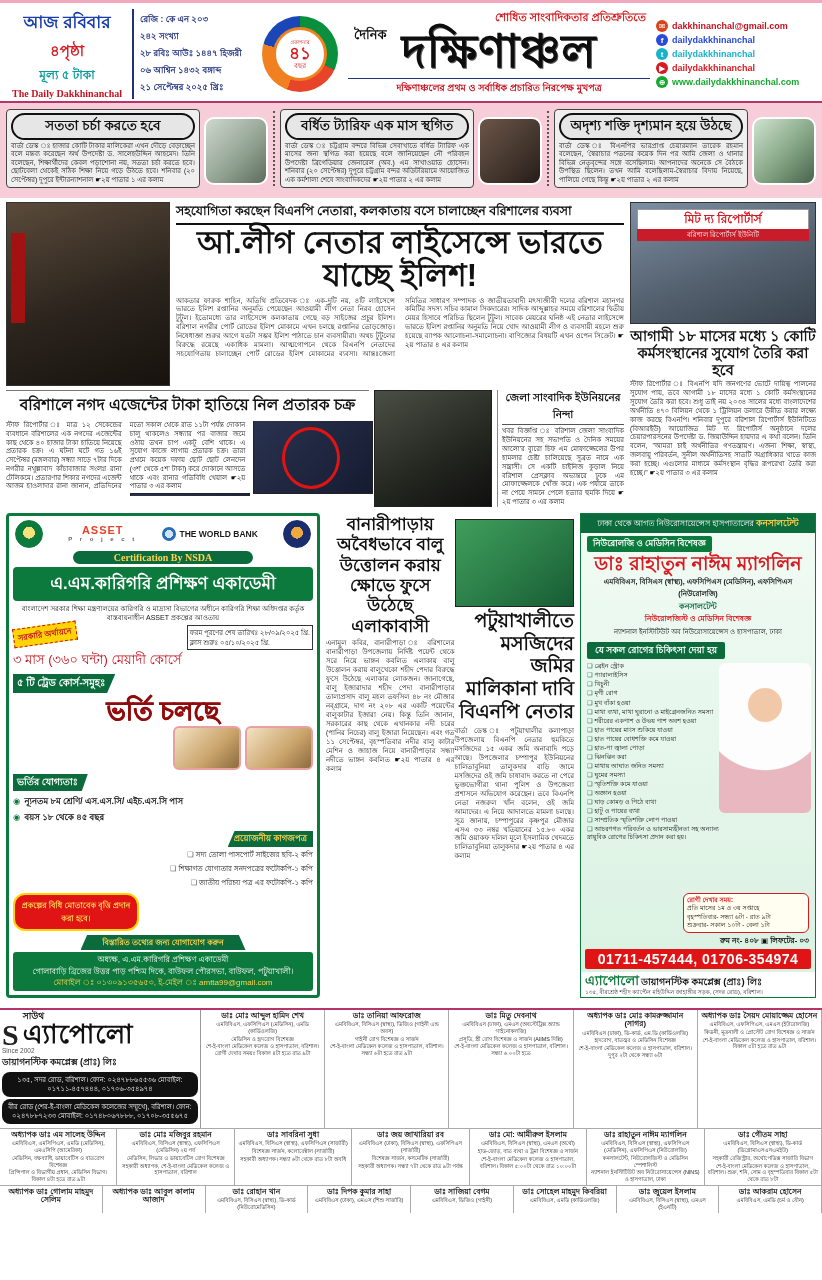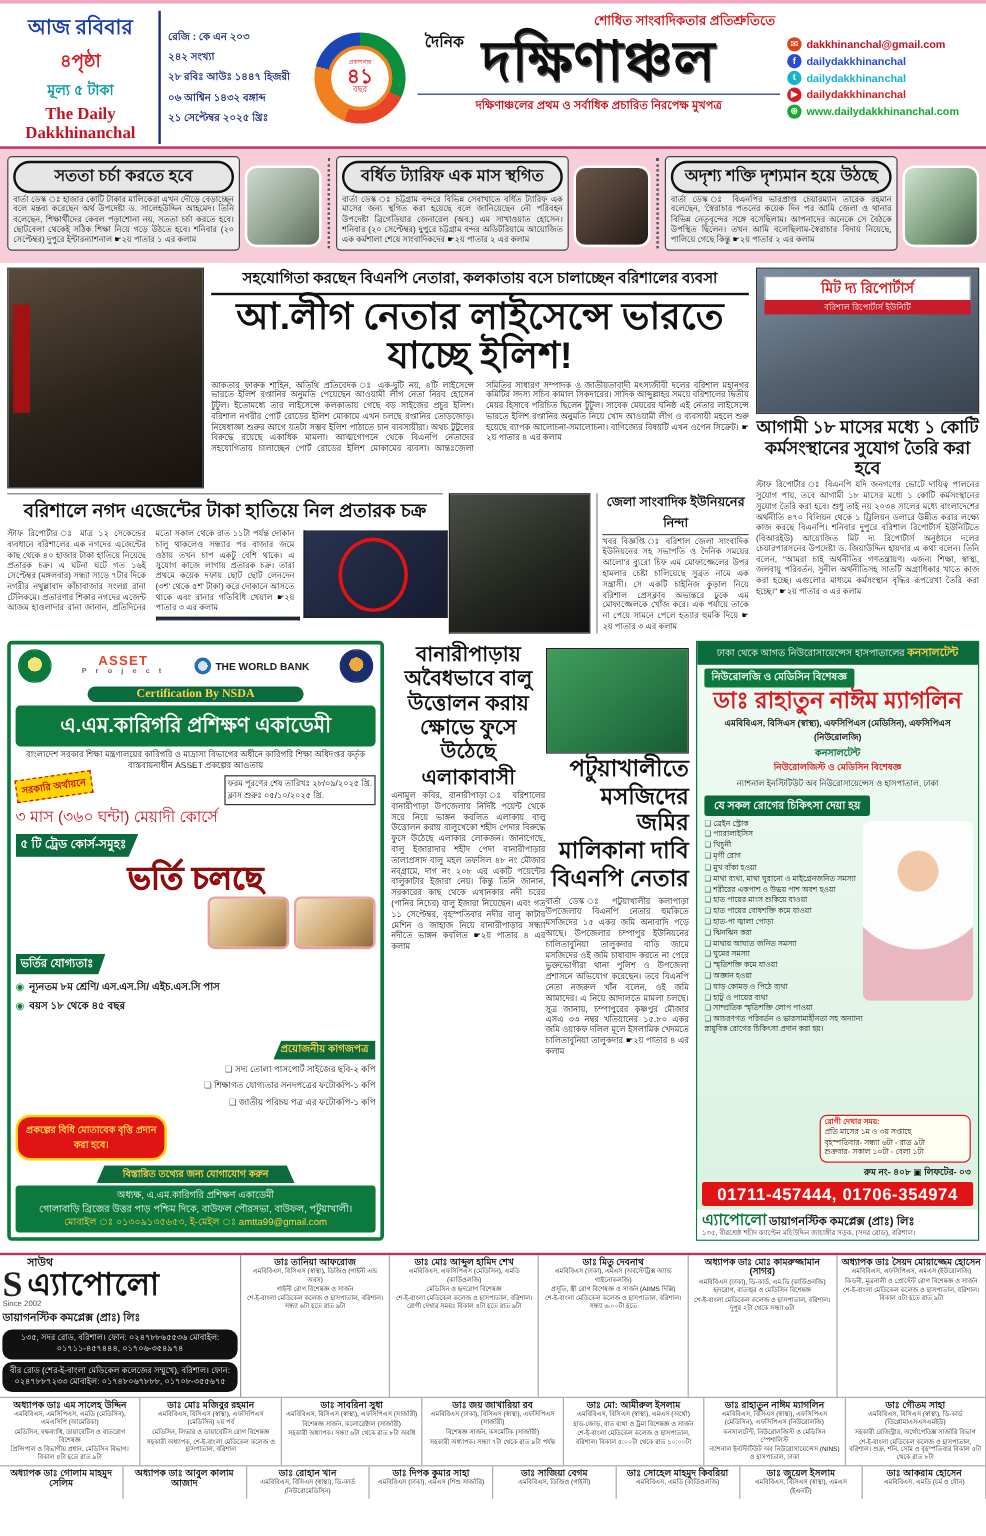--- a/index.html
+++ b/index.html
@@ -4,21 +4,21 @@
 <style>
   html,body{margin:0;padding:0;background:#fff;}
   body{font-family:"Liberation Sans","DejaVu Sans",sans-serif;color:#111;}
   .page{position:relative;width:822px;min-height:1280px;margin:0 auto;background:#fff;overflow:hidden;border-top:3px solid #f2a9c0;}
   
   .hdr{display:flex;align-items:stretch;padding:6px 8px 2px 8px;gap:6px;}
   .hdr-left{width:118px;text-align:center;display:flex;flex-direction:column;justify-content:center;gap:2px;}
   .h-day{color:#1b3faa;font-weight:bold;font-size:17px;}
   .h-pages{color:#d61c22;font-weight:bold;font-size:15px;}
   .h-price{color:#0a9aa0;font-weight:bold;font-size:12px;}
-  .h-eng{color:#c41320;font-weight:bold;font-size:14px;font-family:"Liberation Serif",serif;}
+  .h-eng{color:#c41320;font-weight:bold;font-size:10px;font-family:"Liberation Serif",serif;}
   .hdr-reg{width:112px;border-left:2px solid #20317e;padding-left:6px;display:flex;flex-direction:column;justify-content:center;gap:3px;}
   .h-reg{color:#20317e;font-weight:bold;font-size:8.5px;white-space:nowrap;}
   .hdr-logo{width:84px;display:flex;align-items:center;justify-content:center;}
   .logo-ring{width:76px;height:76px;border-radius:50%;background:conic-gradient(#0a8f3c 0 115deg,#e8442a 115deg 200deg,#f08020 200deg 285deg,#1b46b8 285deg 360deg);display:flex;align-items:center;justify-content:center;}
   .logo-in{width:48px;height:48px;border-radius:50%;background:#fff;border:3px solid #f08020;display:flex;flex-direction:column;align-items:center;justify-content:center;line-height:1;}
   .logo-top{font-size:5px;color:#d61c22;}
   .logo-num{font-size:17px;font-weight:bold;color:#d61c22;}
   .logo-yr{font-size:7px;color:#d61c22;}
   .hdr-mast{flex:1;display:flex;flex-direction:column;align-items:center;position:relative;}
   .m-slogan{align-self:flex-end;color:#d61c22;font-weight:bold;font-size:11px;margin-right:4px;}
@@ -41,21 +41,21 @@
   .ph2{background:linear-gradient(135deg,#6b5648,#3c2f28 70%,#241c18);}
   .ph3{background:linear-gradient(135deg,#cfe3cf,#7d9f7d 60%,#49624e);}
   .tdiv{width:0;border-left:2px dotted #555;margin:2px 1px;}
   
   .main{display:flex;padding:4px 6px 0 6px;gap:6px;}
   .main-left{flex:1;min-width:0;}
   .lead-row{display:flex;gap:6px;}
   .lead-photo{width:162px;height:182px;flex:none;background:linear-gradient(160deg,#5a4a3a,#2b241d 55%,#17120e);border:1px solid #333;position:relative;}
   .lead-sign{position:absolute;left:4px;top:30px;width:14px;height:90px;background:#a31212;}
   .lead-center{flex:1;min-width:0;}
-  .strap{text-align:center;font-weight:bold;font-size:12.5px;border-bottom:2px solid #111;padding-bottom:1px;margin-bottom:2px;}
+  .strap{text-align:left;font-weight:bold;font-size:12.5px;border-bottom:2px solid #111;padding-bottom:1px;margin-bottom:2px;}
   .lead-head{text-align:center;font-weight:bold;font-size:31px;line-height:1.05;margin:2px 0 4px 0;}
   .lead-body{column-count:2;column-gap:10px;font-size:6.9px;line-height:1.3;text-align:justify;}
   .second-row{display:flex;gap:5px;margin-top:4px;}
   .nagad{flex:1;min-width:0;border-top:1px solid #777;padding-top:2px;}
   .nagad-head{font-weight:bold;font-size:15.5px;text-align:center;margin-bottom:2px;}
   .nagad-body{column-count:3;column-gap:8px;font-size:6.8px;line-height:1.28;text-align:justify;}
   .nagad-photo{width:118px;height:74px;background:linear-gradient(135deg,#2a3350,#151b30);border:1px solid #222;position:relative;margin:2px auto;}
   .red-circle{position:absolute;left:28px;top:8px;width:52px;height:56px;border:3px solid #e01414;border-radius:50%;}
   .balu-photo{width:116px;flex:none;background:linear-gradient(150deg,#4a4f45,#23251f 60%,#101010);border:1px solid #222;}
   .union{width:122px;flex:none;border-left:1px solid #888;padding-left:4px;}
@@ -88,21 +88,21 @@
   .a-trades{list-style:none;margin:0;padding:0 0 0 2px;}
   .a-trades li{font-size:8.2px;margin:3px 0;}
   .a-trades li::before{content:"▪";color:#c41320;margin-right:3px;font-size:9px;}
   .a-admit{color:#e01414;font-weight:bold;font-size:26px;text-align:center;line-height:1;margin:2px 0;-webkit-text-stroke:0.6px #8d0c0c;}
   .a-pics{display:flex;gap:4px;justify-content:flex-end;margin:2px 0;}
   .a-pic{width:64px;height:40px;border:2px solid #e8a0a0;border-radius:6px;background:linear-gradient(135deg,#f3e3c3,#caa36b 60%,#8c6b3f);}
   .a-elighead{background:#0c6b3d;color:#fff;font-weight:bold;font-size:9.5px;display:inline-block;padding:1px 10px 1px 4px;clip-path:polygon(0 0,100% 0,92% 100%,0 100%);margin:2px 0;}
   .a-elig{list-style:none;margin:0;padding:0;}
   .a-elig li{font-size:8.5px;font-weight:bold;margin:2px 0;}
   .a-elig li::before{content:"◉";color:#0c7a3c;margin-right:4px;}
-  .a-dochead{background:#0c6b3d;color:#ffd34d;font-weight:bold;font-size:8.5px;display:inline-block;padding:1px 6px;clip-path:polygon(8% 0,100% 0,100% 100%,0 100%);margin:19px 0 2px auto;float:right;}
+  .a-dochead{background:#0c6b3d;color:#ffd34d;font-weight:bold;font-size:8.5px;display:inline-block;padding:1px 6px;clip-path:polygon(8% 0,100% 0,100% 100%,0 100%);margin:4px 0 2px auto;float:right;}
   .a-docs{list-style:none;margin:0;padding:0;clear:both;}
   .a-docs li{font-size:7.2px;margin:2px 0;text-align:right;}
   .a-docs li::before{content:"❏ ";color:#555;}
   .a-stip{background:#e01414;color:#ffd34d;font-weight:bold;font-size:8px;border-radius:12px;border:2px solid #ffd400;padding:4px 6px;width:110px;text-align:center;margin:4px 0;}
   .a-cta{background:#0c6b3d;color:#ffd34d;font-weight:bold;font-size:8px;text-align:center;width:55%;margin:2px auto;clip-path:polygon(4% 0,96% 0,100% 100%,0 100%);padding:1px 0;}
   .a-foot{background:#0c7a3c;color:#fff;font-size:8px;text-align:center;border-radius:3px;padding:2px;line-height:1.45;}
   .a-foot .em{color:#ffd34d;}
   .midcol{flex:1;min-width:0;display:flex;flex-direction:row;}
   .balu-head{font-weight:bold;font-size:17px;text-align:center;line-height:1.2;margin:2px 0;}
   .balu-body{font-size:6.9px;line-height:1.3;text-align:justify;}
@@ -412,30 +412,30 @@
         </div>
         <div class="dir-since">Since 2002</div>
         <div class="dir-tag">ডায়াগনস্টিক কমপ্লেক্স (প্রাঃ) লিঃ</div>
         <div class="dir-addr">১৩৫, সদর রোড, বরিশাল। ফোন: ০২৪৭৮৮৬৫৫৩৬ মোবাইল: ০১৭১১-৪৫৭৪৪৪, ০১৭০৬-৩৫৪৯৭৪</div>
         <div class="dir-addr">বীর রোড (শের-ই-বাংলা মেডিকেল কলেজের সম্মুখে), বরিশাল। ফোন: ০২৪৭৮৮৭২৩৩ মোবাইল: ০১৭৪৮০৬৭৮৮৮, ০১৭০৮-৩৫৫৬৭৫</div>
       </div>
       <div class="dir-grid">
         <div class="dir-row">
 
         <div class="dir-cell">
+            <div class="dname">ডাঃ মোঃ আব্দুল হামিদ শেখ</div>
+            <div class="dline">এমবিবিএস, এফসিপিএস (মেডিসিন), এমডি (কার্ডিওলজি)</div>
+            <div class="dline">মেডিসিন ও হৃদরোগ বিশেষজ্ঞ</div>
+            <div class="dline">শে-ই-বাংলা মেডিকেল কলেজ ও হাসপাতাল, বরিশাল। রোগী দেখার সময়ঃ বিকাল ৪টা হতে রাত ৯টা</div>
+          </div>
+            <div class="dir-cell">
             <div class="dname">ডাঃ তানিয়া আফরোজ</div>
             <div class="dline">এমবিবিএস, বিসিএস (স্বাস্থ্য), ডিজিও (গাইনী এন্ড অবস)</div>
             <div class="dline">গাইনী রোগ বিশেষজ্ঞ ও সার্জন</div>
             <div class="dline">শে-ই-বাংলা মেডিকেল কলেজ ও হাসপাতাল, বরিশাল। সন্ধ্যা ৬টা হতে রাত ৯টা</div>
-          </div>
-            <div class="dir-cell">
-            <div class="dname">ডাঃ মোঃ আব্দুল হামিদ শেখ</div>
-            <div class="dline">এমবিবিএস, এফসিপিএস (মেডিসিন), এমডি (কার্ডিওলজি)</div>
-            <div class="dline">মেডিসিন ও হৃদরোগ বিশেষজ্ঞ</div>
-            <div class="dline">শে-ই-বাংলা মেডিকেল কলেজ ও হাসপাতাল, বরিশাল। রোগী দেখার সময়ঃ বিকাল ৪টা হতে রাত ৯টা</div>
           </div>
             <div class="dir-cell">
             <div class="dname">ডাঃ মিতু দেবনাথ</div>
             <div class="dline">এমবিবিএস (ঢাকা), এমএস (অবস্টেট্রিক্স অ্যান্ড গাইনোকলজি)</div>
             <div class="dline">প্রসূতি, স্ত্রী রোগ বিশেষজ্ঞ ও সার্জন (AIIMS দিল্লি)</div>
             <div class="dline">শে-ই-বাংলা মেডিকেল কলেজ ও হাসপাতাল, বরিশাল। সন্ধ্যা ৬.০০টা হতে</div>
           </div>
             <div class="dir-cell">
             <div class="dname">অধ্যাপক ডাঃ মোঃ কামরুজ্জামান (সাগর)</div>
             <div class="dline">এমবিবিএস (ঢাকা), ডি-কার্ড, এম.ডি (কার্ডিওলজি)</div>

